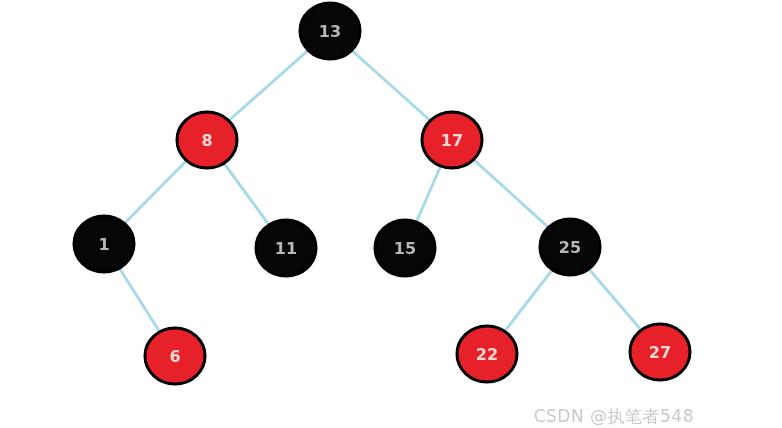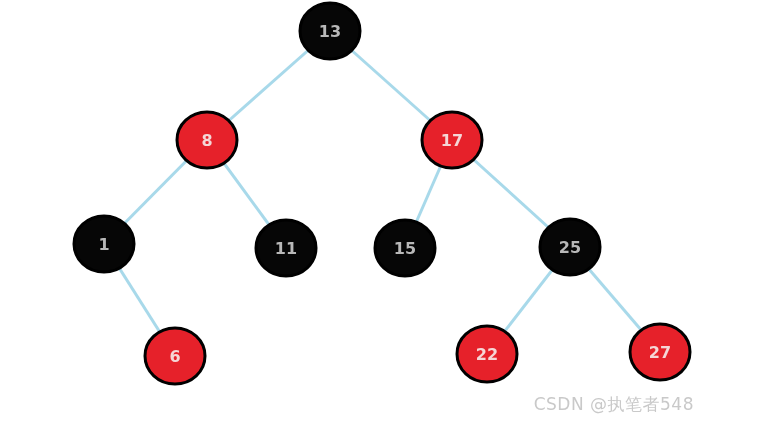--- a/index.html
+++ b/index.html
@@ -12,21 +12,21 @@
     position: relative;
     width: 702px;
     height: 428px;
     background: #ffffff;
     overflow: hidden;
   }
   svg { display: block; }
   .watermark {
     position: absolute;
     right: 8px;
-    bottom: 12px;
+    bottom: 0;
     font-size: 17px;
     color: #c9c9c9;
     letter-spacing: 0.5px;
     user-select: none;
   }
   .node-label {
     font-family: "DejaVu Sans", "Liberation Sans", sans-serif;
     font-size: 16px;
     font-weight: 600;
     text-anchor: middle;

